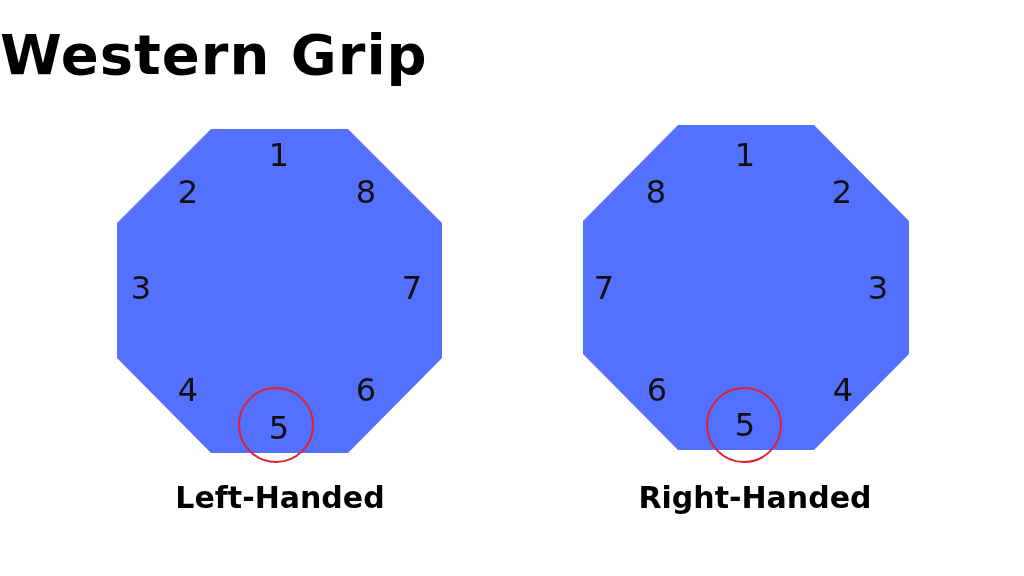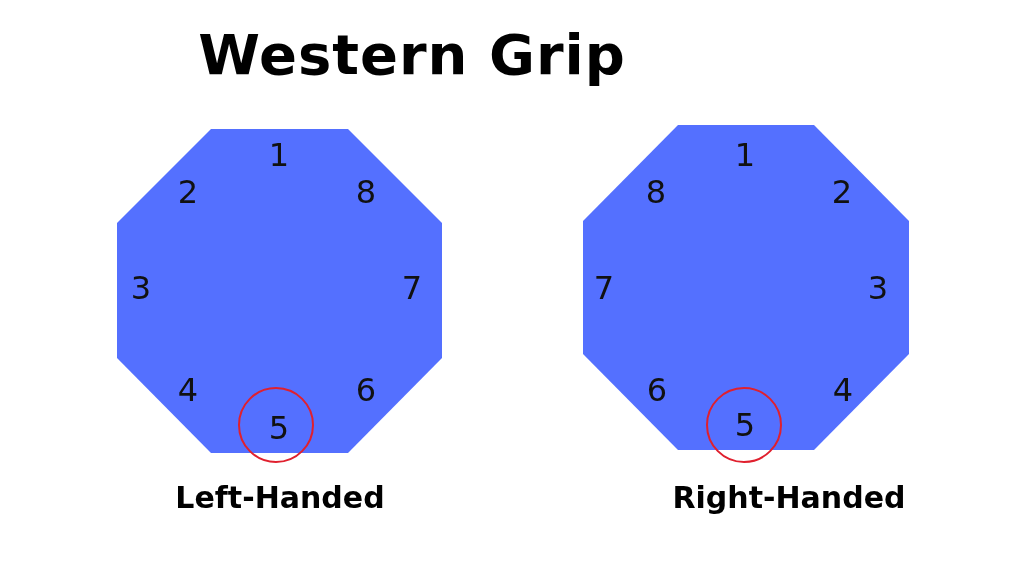--- a/index.html
+++ b/index.html
@@ -1,17 +1,17 @@
 <!DOCTYPE html>
 <html><head>
 <meta charset="utf-8">
 <style>
   html, body { margin:0; padding:0; background:#ffffff; }
   body { width:1024px; height:576px; position:relative; overflow:hidden; font-family:"DejaVu Sans", sans-serif; }
-  .title { position:absolute; left:0; width:824px; top:22px; text-align:center; font-family:"DejaVu Sans", sans-serif; font-weight:bold; font-size:56px; letter-spacing:1px; color:#000; }
+  .title { position:absolute; left:0; width:824px; top:22px; font-family:"DejaVu Sans", sans-serif; font-weight:bold; font-size:56px; letter-spacing:1px; color:#000; }
   .label { position:absolute; top:480px; font-family:"DejaVu Sans", sans-serif; font-weight:bold; font-size:30px; color:#000; text-align:center; }
   svg { position:absolute; left:0; top:0; }
   .num { font-family:"DejaVu Sans", sans-serif; font-size:32px; fill:#111; text-anchor:middle; dominant-baseline:central; }
 </style>
 </head>
 <body>
 
 <div class="title">Western Grip</div>
 
 <svg width="1024" height="576">
@@ -35,13 +35,13 @@
       <text x="745" y="425" class="num">5</text>
       <text x="843" y="390" class="num">4</text>
       <text x="878" y="288" class="num">3</text>
       <text x="842" y="192" class="num">2</text>
     </g>
   <circle cx="276" cy="425" r="37" fill="none" stroke="#e0202e" stroke-width="2"></circle>
   <circle cx="744" cy="425" r="37" fill="none" stroke="#e0202e" stroke-width="2"></circle>
 </svg>
 
 <div class="label" style="left:110px;width:340px;">Left-Handed</div>
-<div class="label" style="left:609px;width:360px;">Right-Handed</div>
+<div class="label" style="left:575px;width:360px;">Right-Handed</div>
 
 </body></html>

